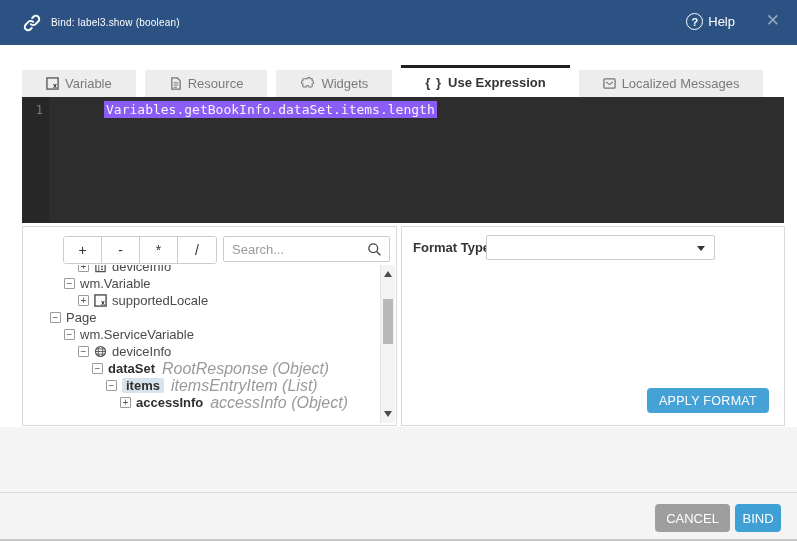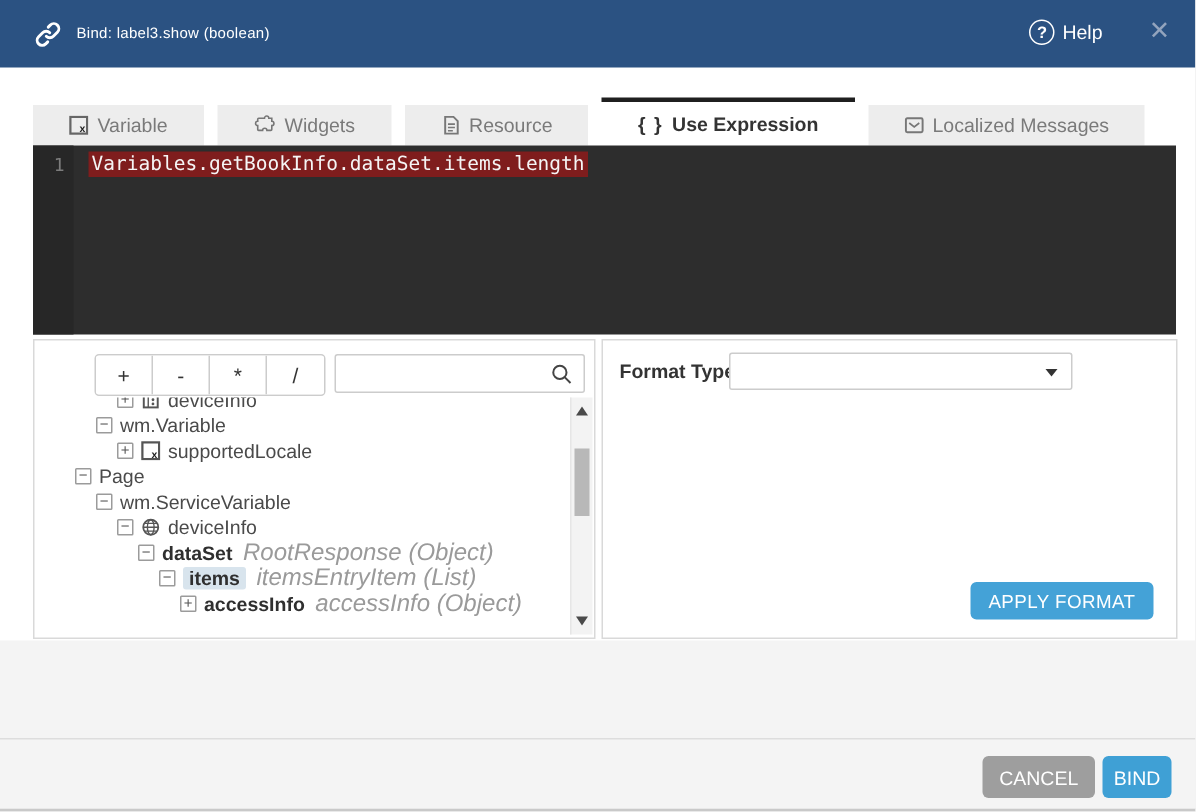--- a/index.html
+++ b/index.html
@@ -45,21 +45,21 @@
   
   .editor {
     position:absolute; left:22px; top:97px; width:762px; height:126px;
     background:#2d2d2d; display:flex; font-family:"DejaVu Sans Mono", monospace;
   }
   .gutter {
     width:27px; background:#272727; color:#7c7c7c; font-size:12px;
     text-align:right; padding:6px 6px 0 0;
   }
   .codearea { flex:1; padding:5px 0 0 10px; font-size:13px; color:#f5f5f5; }
-  .code-selection { background:#7f1d1d; padding:1px 2px; }
+  .code-selection { background:#8b5cf6; padding:1px 2px;margin-left:45px; }
 
   
   .panel { position:absolute; background:#fff; border:1px solid #d9d9d9; }
   .left-panel  { left:22px;  top:226px; width:375px; height:200px; }
   .right-panel { left:401px; top:226px; width:384px; height:200px; }
 
   
   .ops-group {
     position:absolute; left:40px; top:9px; display:flex;
     border:1px solid #cccccc; border-radius:3px; overflow:hidden; background:#fff;
@@ -160,34 +160,34 @@
       <span>
         <svg viewBox="0 0 14 14" width="13" height="13">
             <rect x="1" y="1" width="12" height="12" fill="none" stroke="#666" stroke-width="1.6"></rect>
             <text x="7.5" y="12" font-size="7.5" font-weight="bold" fill="#222" font-family="sans-serif">x</text>
           </svg>
       </span>
       <span>Variable</span>
     </div>
     <div class="tab">
       <span>
-        <svg viewBox="0 0 24 24" width="15" height="15" fill="none" stroke="#777" stroke-width="1.7">
-            <path d="M9.5 4.5h2.2a2.3 2.3 0 0 1 4.6 0h3.2v3.2a2.3 2.3 0 0 1 0 4.6v4.2a1 1 0 0 1-1 1h-4.2a2.3 2.3 0 0 0-4.6 0H5.5a1 1 0 0 1-1-1v-4.2a2.3 2.3 0 0 1 0-4.6V5.5a1 1 0 0 1 1-1z"></path>
-          </svg>
-      </span>
-      <span>Widgets</span>
-    </div>
-    <div class="tab">
-      <span>
         <svg viewBox="0 0 14 14" width="13" height="13">
             <path d="M3 1h6l3 3v9H3z" fill="none" stroke="#777" stroke-width="1.4"></path>
             <path d="M5 6.2h5M5 8.6h5M5 11h3.5" stroke="#777" stroke-width="1.1"></path>
           </svg>
       </span>
       <span>Resource</span>
+    </div>
+    <div class="tab">
+      <span>
+        <svg viewBox="0 0 24 24" width="15" height="15" fill="none" stroke="#777" stroke-width="1.7">
+            <path d="M9.5 4.5h2.2a2.3 2.3 0 0 1 4.6 0h3.2v3.2a2.3 2.3 0 0 1 0 4.6v4.2a1 1 0 0 1-1 1h-4.2a2.3 2.3 0 0 0-4.6 0H5.5a1 1 0 0 1-1-1v-4.2a2.3 2.3 0 0 1 0-4.6V5.5a1 1 0 0 1 1-1z"></path>
+          </svg>
+      </span>
+      <span>Widgets</span>
     </div>
     <div class="tab active">
       <span class="brace-glyph">{ }</span>
       <span>Use Expression</span>
     </div>
     <div class="tab">
       <span>
         <svg viewBox="0 0 14 14" width="13" height="13">
             <rect x="1" y="2" width="12" height="10" rx="1" fill="none" stroke="#777" stroke-width="1.4"></rect>
             <path d="M3.4 5.4 7 8.2l3.6-2.8" fill="none" stroke="#777" stroke-width="1.2"></path>
@@ -207,20 +207,21 @@
   </div>
 
   <div class="panel left-panel">
     <div class="ops-group">
       <button class="op-btn">+</button>
       <button class="op-btn">-</button>
       <button class="op-btn">*</button>
       <button class="op-btn">/</button>
     </div>
     <div class="search-box">
+      <input type="text" placeholder="Search..." style="">
       <span class="search-ic">
         <svg viewBox="0 0 18 18" width="15" height="15">
             <circle cx="7.5" cy="7.5" r="5.3" fill="none" stroke="#444" stroke-width="1.6"></circle>
             <path d="M11.5 11.5 16 16" stroke="#444" stroke-width="1.6"></path>
           </svg>
       </span>
     </div>
 
     <div class="tree-viewport">
       <div class="tree-row ind2">

